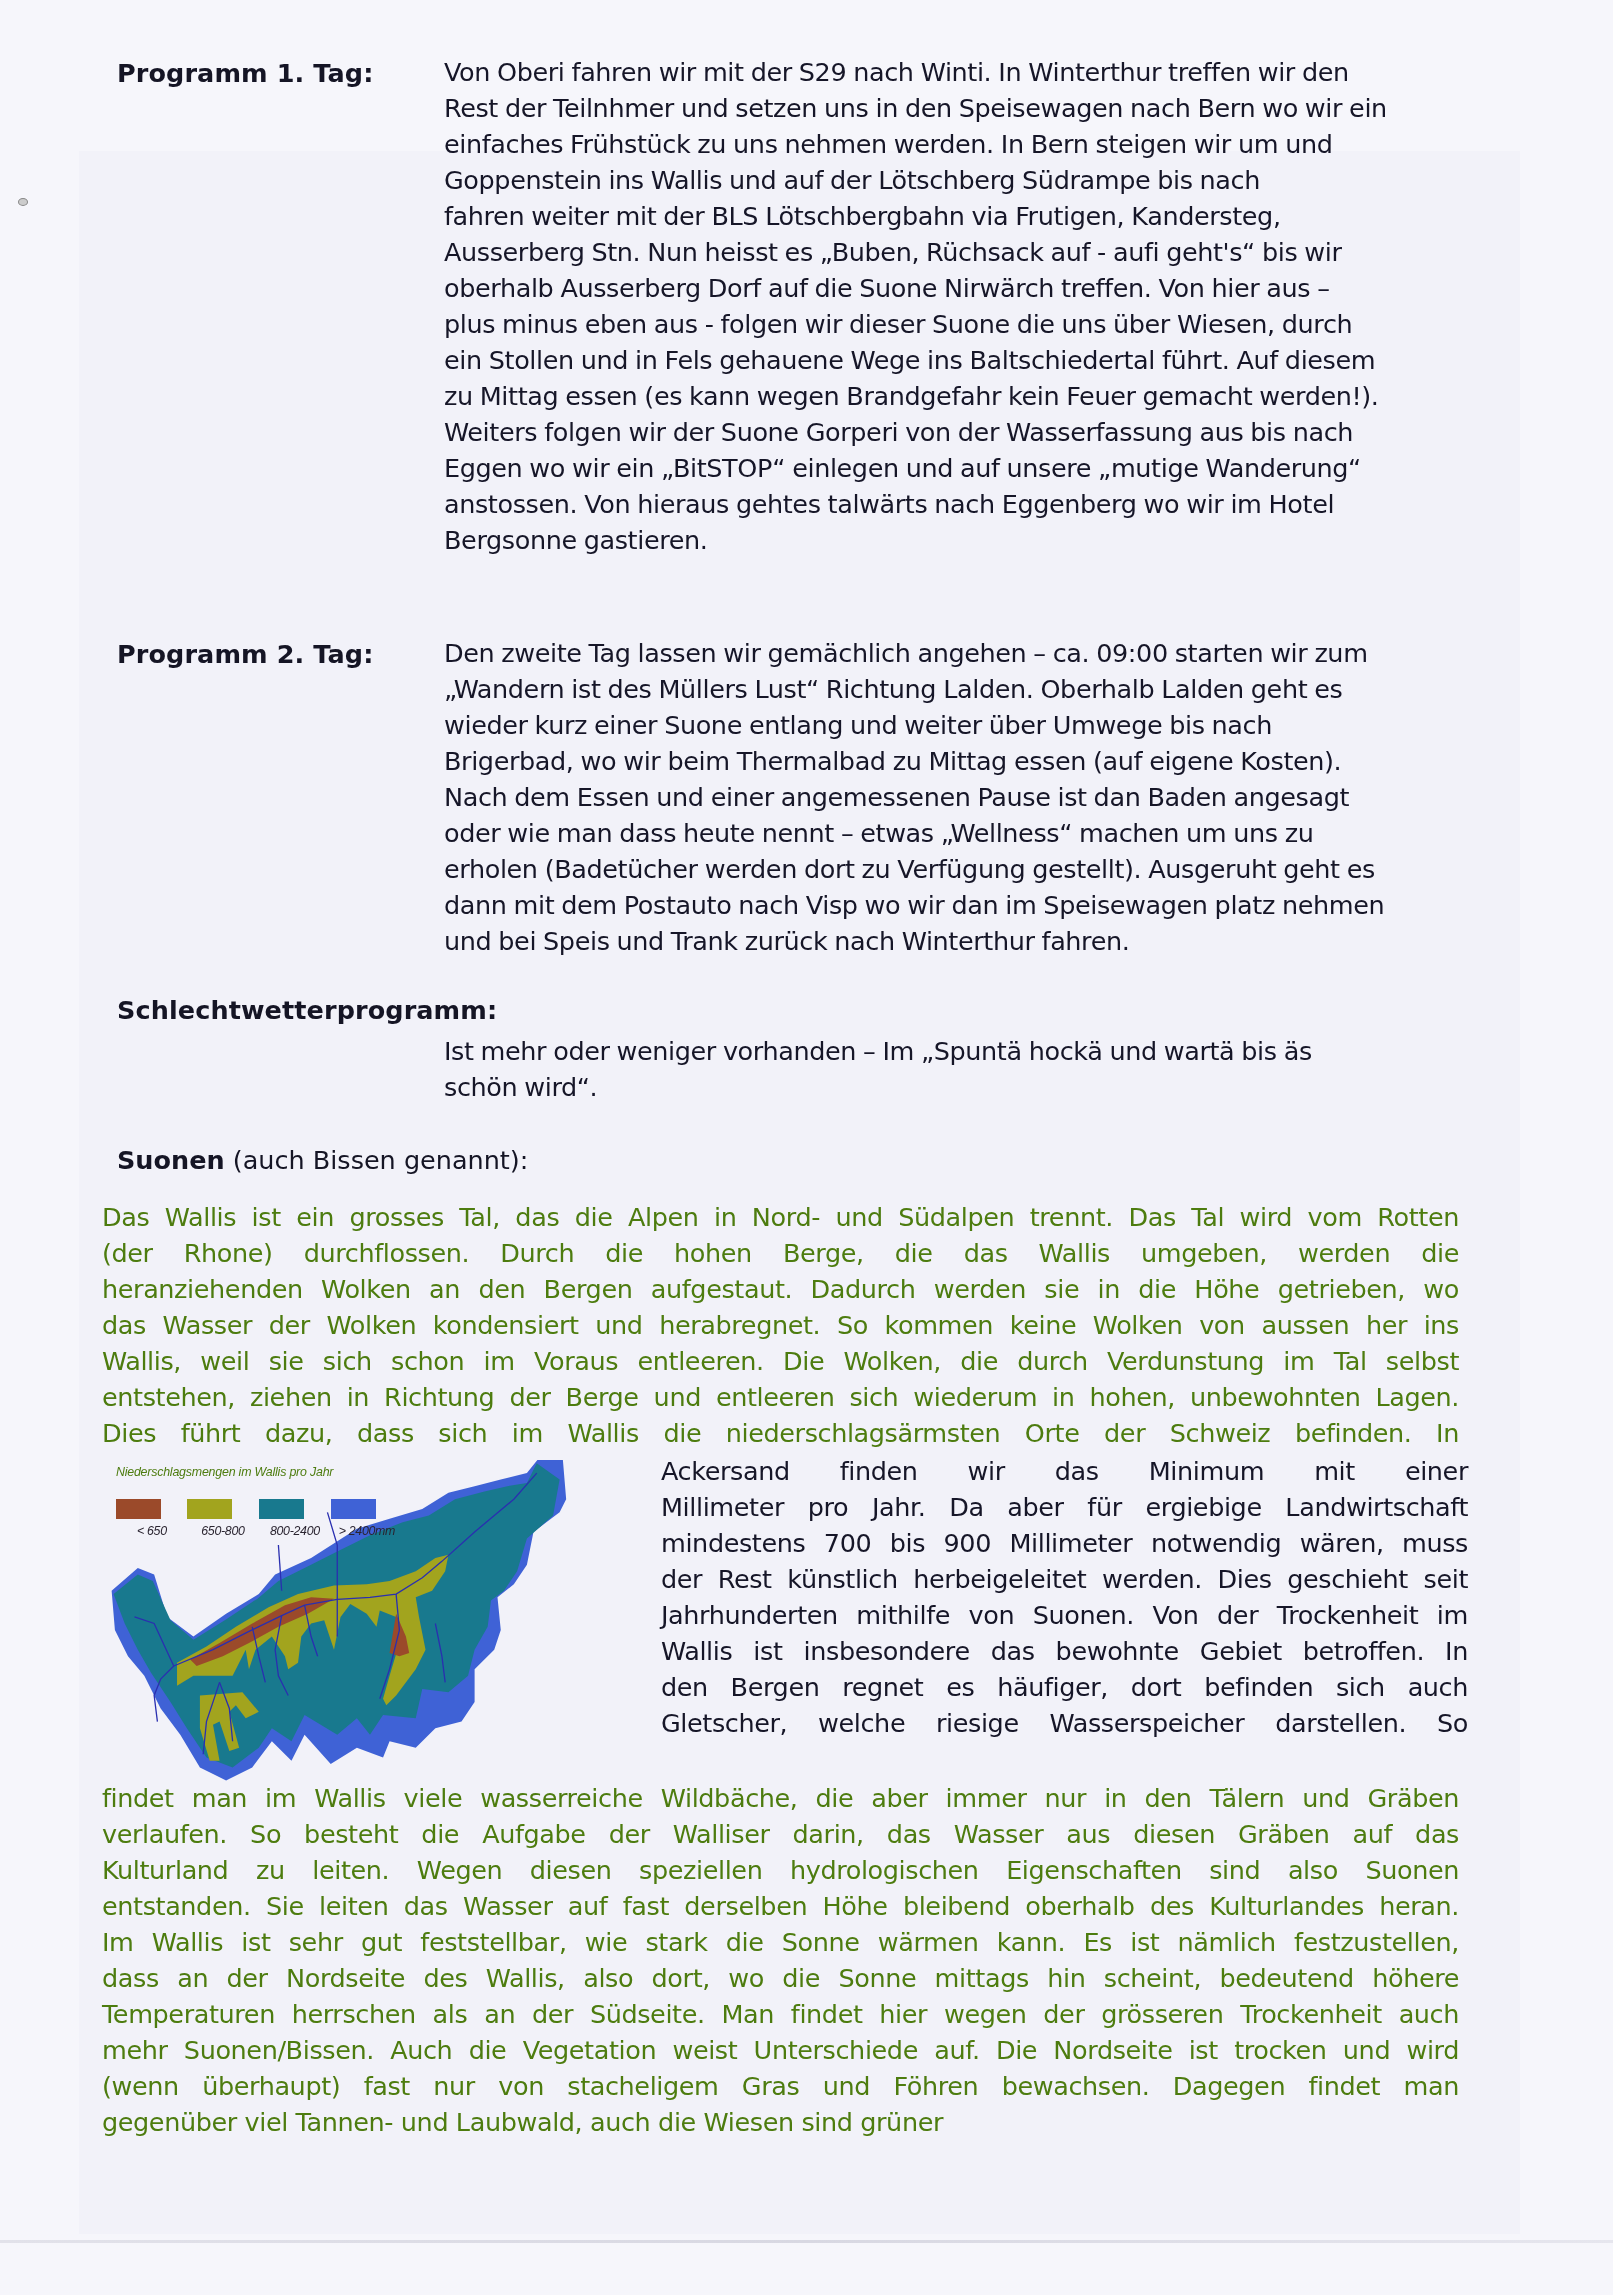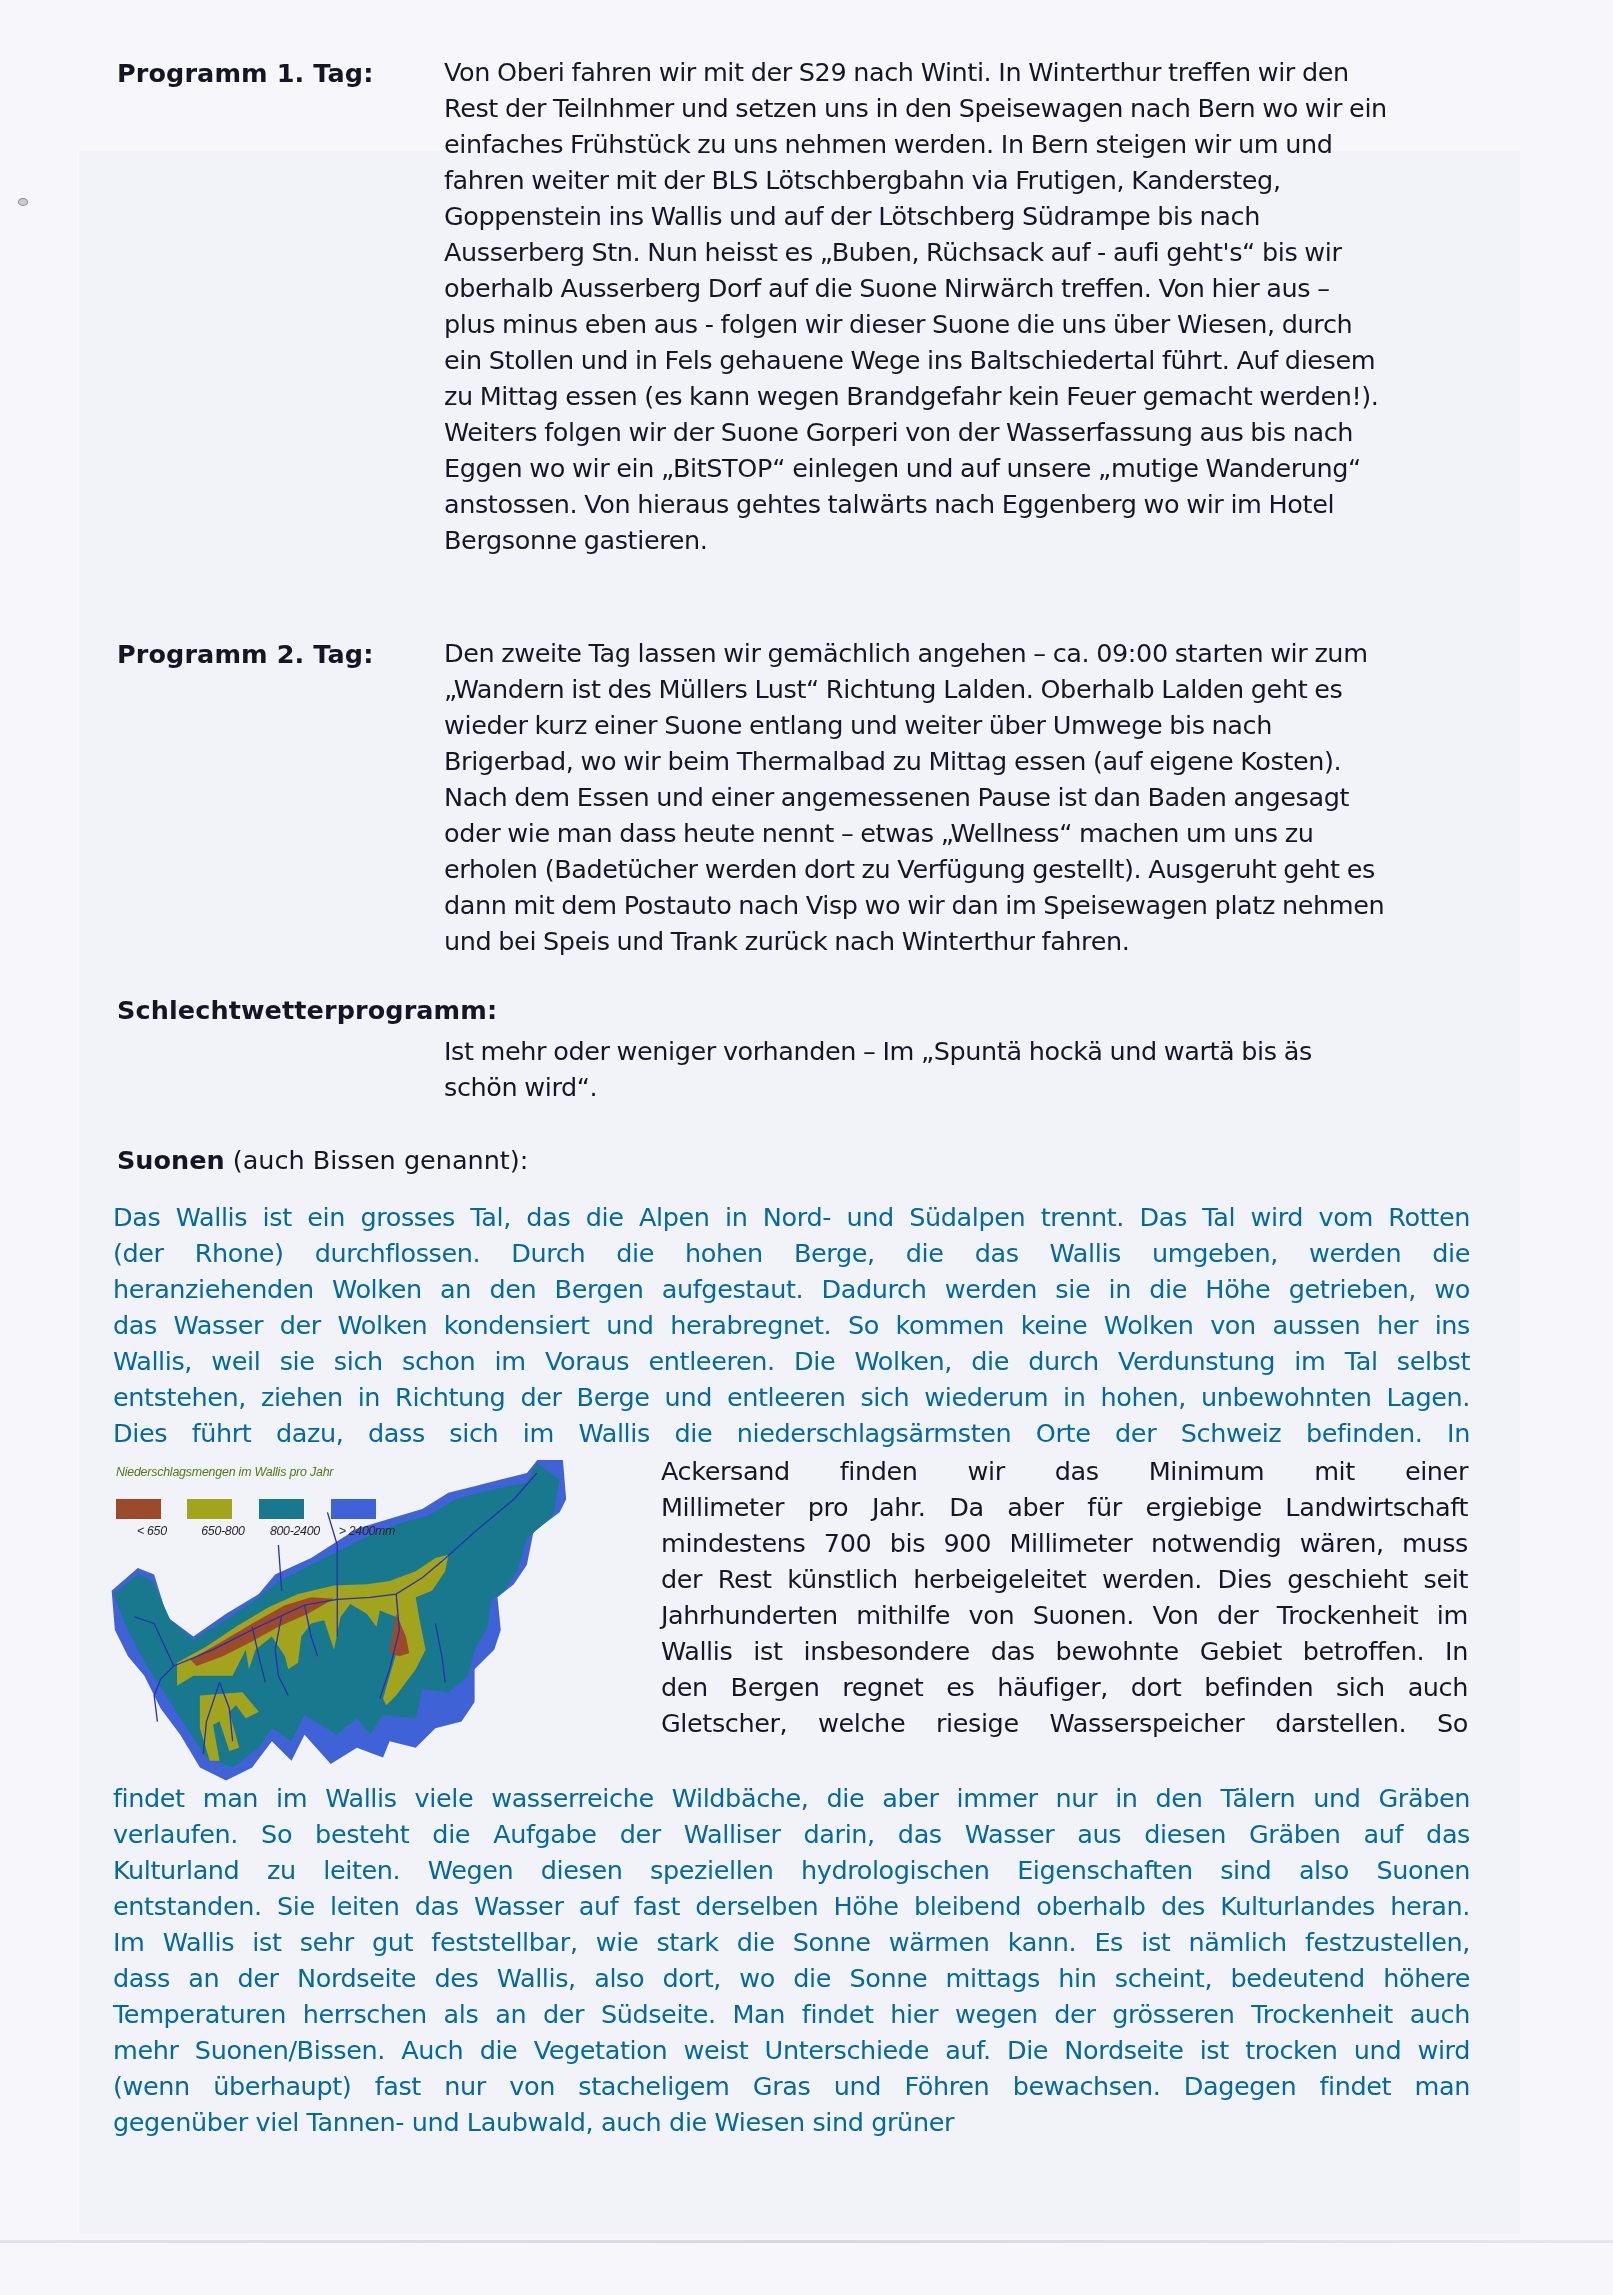--- a/index.html
+++ b/index.html
@@ -35,23 +35,23 @@
       color: #161628;
       letter-spacing: -0.4px;
       word-spacing: -0.7px;
     }
     .para .line { display: block; white-space: nowrap; }
     .heading {
       position: absolute; left: 117px; font-size: 25.5px; color: #151525;
     }
     .heading b { font-weight: bold; }
     .body-text {
-      position: absolute; left: 113px; width: 1357px;
+      position: absolute; left: 102px; width: 1357px;
       font-size: 25.5px; line-height: 36px;
-      color: #0369a1;
+      color: #4d7c0f;
       letter-spacing: -0.4px;
     }
     .body-text .j { display: block; text-align: justify; text-align-last: justify; white-space: nowrap; }
     .body-text .l { display: block; white-space: nowrap; }
     .side-text {
       position: absolute; left: 661px; width: 807px;
       font-size: 25.5px; line-height: 36px; color: #161628;
       letter-spacing: -0.4px;
     }
     .side-text .j { display: block; text-align: justify; text-align-last: justify; white-space: nowrap; }
@@ -76,22 +76,22 @@
 <body>
 
 <div class="page-shade"></div>
 <div class="scan-dot"></div>
 
 <div class="label" style="top:58px;">Programm 1. Tag:</div>
 <div class="para" id="p1" style="top:54px;">
     <span class="line">Von Oberi fahren wir mit der S29 nach Winti. In Winterthur treffen wir den</span>
     <span class="line">Rest der Teilnhmer und setzen uns in den Speisewagen nach Bern wo wir ein</span>
     <span class="line">einfaches Frühstück zu uns nehmen werden. In Bern steigen wir um und</span>
+    <span class="line">Goppenstein ins Wallis und auf der Lötschberg Südrampe bis nach</span>
     <span class="line">fahren weiter mit der BLS Lötschbergbahn via Frutigen, Kandersteg,</span>
-    <span class="line">Goppenstein ins Wallis und auf der Lötschberg Südrampe bis nach</span>
     <span class="line">Ausserberg Stn. Nun heisst es „Buben, Rüchsack auf - aufi geht's“ bis wir</span>
     <span class="line">oberhalb Ausserberg Dorf auf die Suone Nirwärch treffen. Von hier aus –</span>
     <span class="line">plus minus eben aus -  folgen wir dieser Suone die uns über Wiesen, durch</span>
     <span class="line">ein Stollen und in Fels gehauene Wege ins Baltschiedertal führt. Auf diesem</span>
     <span class="line">zu Mittag essen (es kann wegen Brandgefahr kein Feuer gemacht werden!).</span>
     <span class="line">Weiters folgen wir der Suone Gorperi von der Wasserfassung aus bis nach</span>
     <span class="line">Eggen wo wir ein „BitSTOP“ einlegen und auf unsere „mutige Wanderung“</span>
     <span class="line">anstossen. Von hieraus gehtes talwärts nach Eggenberg wo wir im Hotel</span>
     <span class="line">Bergsonne gastieren.</span>
   </div>

